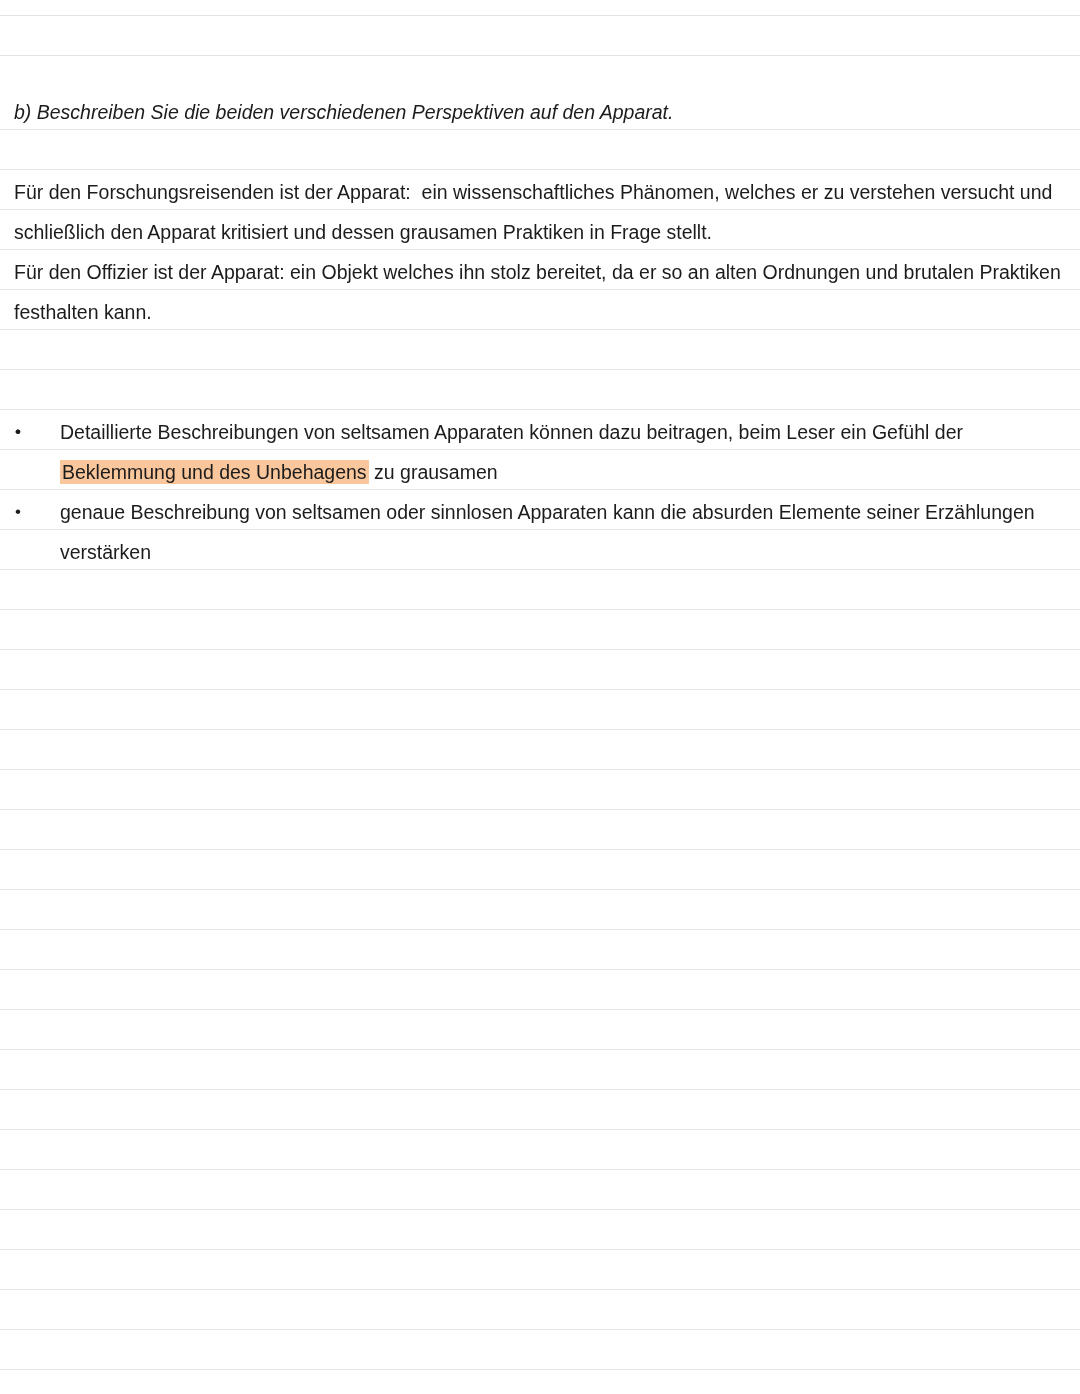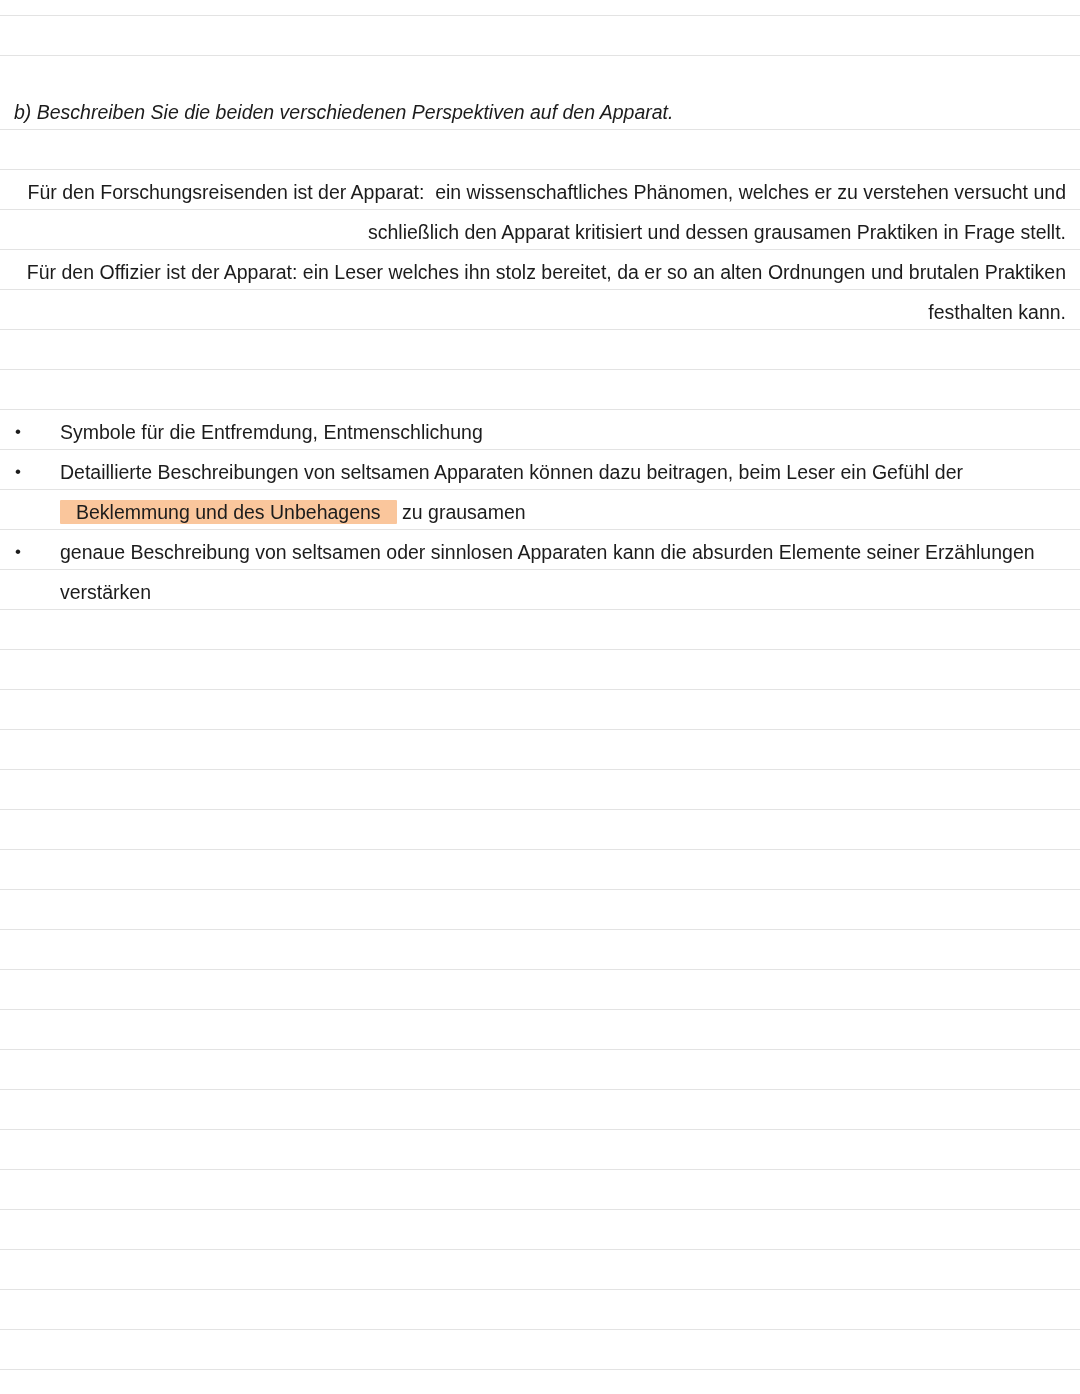--- a/index.html
+++ b/index.html
@@ -67,49 +67,48 @@
   ul.bullets li .bullet-dot {
     position: absolute;
     left: 1px;
     top: 0;
     font-size: 17px;
     line-height: 40px;
   }
 
   .hl {
     background: #fac69c;
-    padding: 1px 16px;
+    padding: 1px 2px;
     border-radius: 1px;
   }
 
-  .txt { white-space: pre-wrap; text-align: right; }
+  .txt { white-space: pre-wrap; }
 </style>
 </head>
 <body>
 
 <div class="page"></div>
 
 <div class="content">
 
   <p class="q-heading">b) Beschreiben Sie die beiden verschiedenen Perspektiven auf den Apparat.</p>
 
   <div class="spacer-1"></div>
 
   <p class="para txt">Für den Forschungsreisenden ist der Apparat:  ein wissenschaftliches Phänomen, welches er zu verstehen versucht und schließlich den Apparat kritisiert und dessen grausamen Praktiken in Frage stellt.</p>
-  <p class="para txt">Für den Offizier ist der Apparat: ein Leser welches ihn stolz bereitet, da er so an alten Ordnungen und brutalen Praktiken festhalten kann.</p>
+  <p class="para txt">Für den Offizier ist der Apparat: ein Objekt welches ihn stolz bereitet, da er so an alten Ordnungen und brutalen Praktiken festhalten kann.</p>
 
   <div class="spacer-1"></div>
 
 
   <div class="spacer-1"></div>
 
   <ul class="bullets">
     <li>
       <span class="bullet-dot">•</span>
-      <span class="txt">Symbole für die Entfremdung, Entmenschlichung</span>
     </li>
     <li>
       <span class="bullet-dot">•</span>
       <span class="txt">Detaillierte Beschreibungen von seltsamen Apparaten können dazu beitragen, beim Leser ein Gefühl der </span><span class="hl">Beklemmung und des Unbehagens</span><span class="txt"> zu grausamen</span>
     </li>
     <li>
       <span class="bullet-dot">•</span>
       <span class="txt">genaue Beschreibung von seltsamen oder sinnlosen Apparaten kann die absurden Elemente seiner Erzählungen verstärken</span>
     </li>
   </ul>

